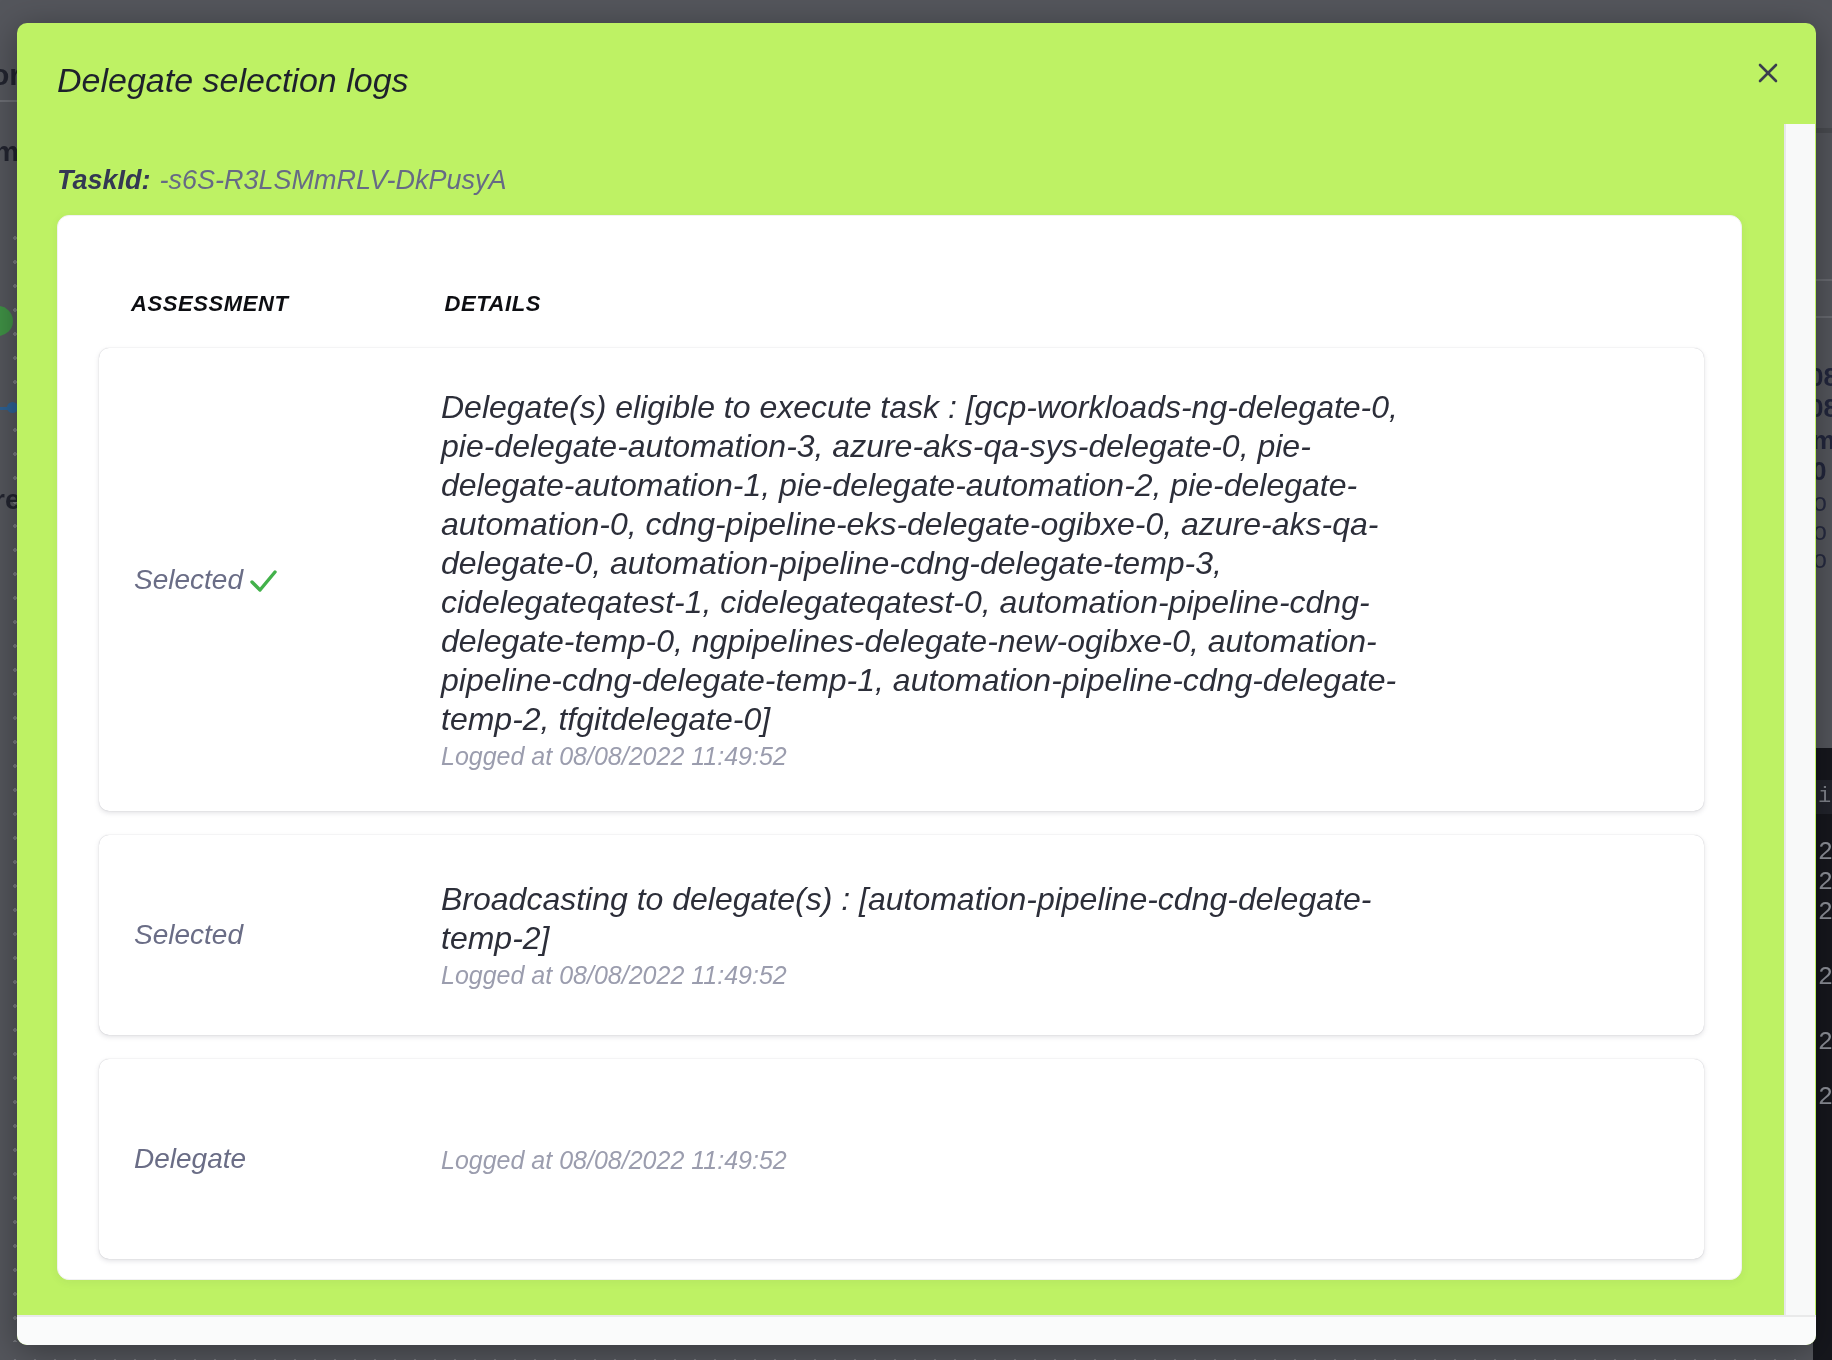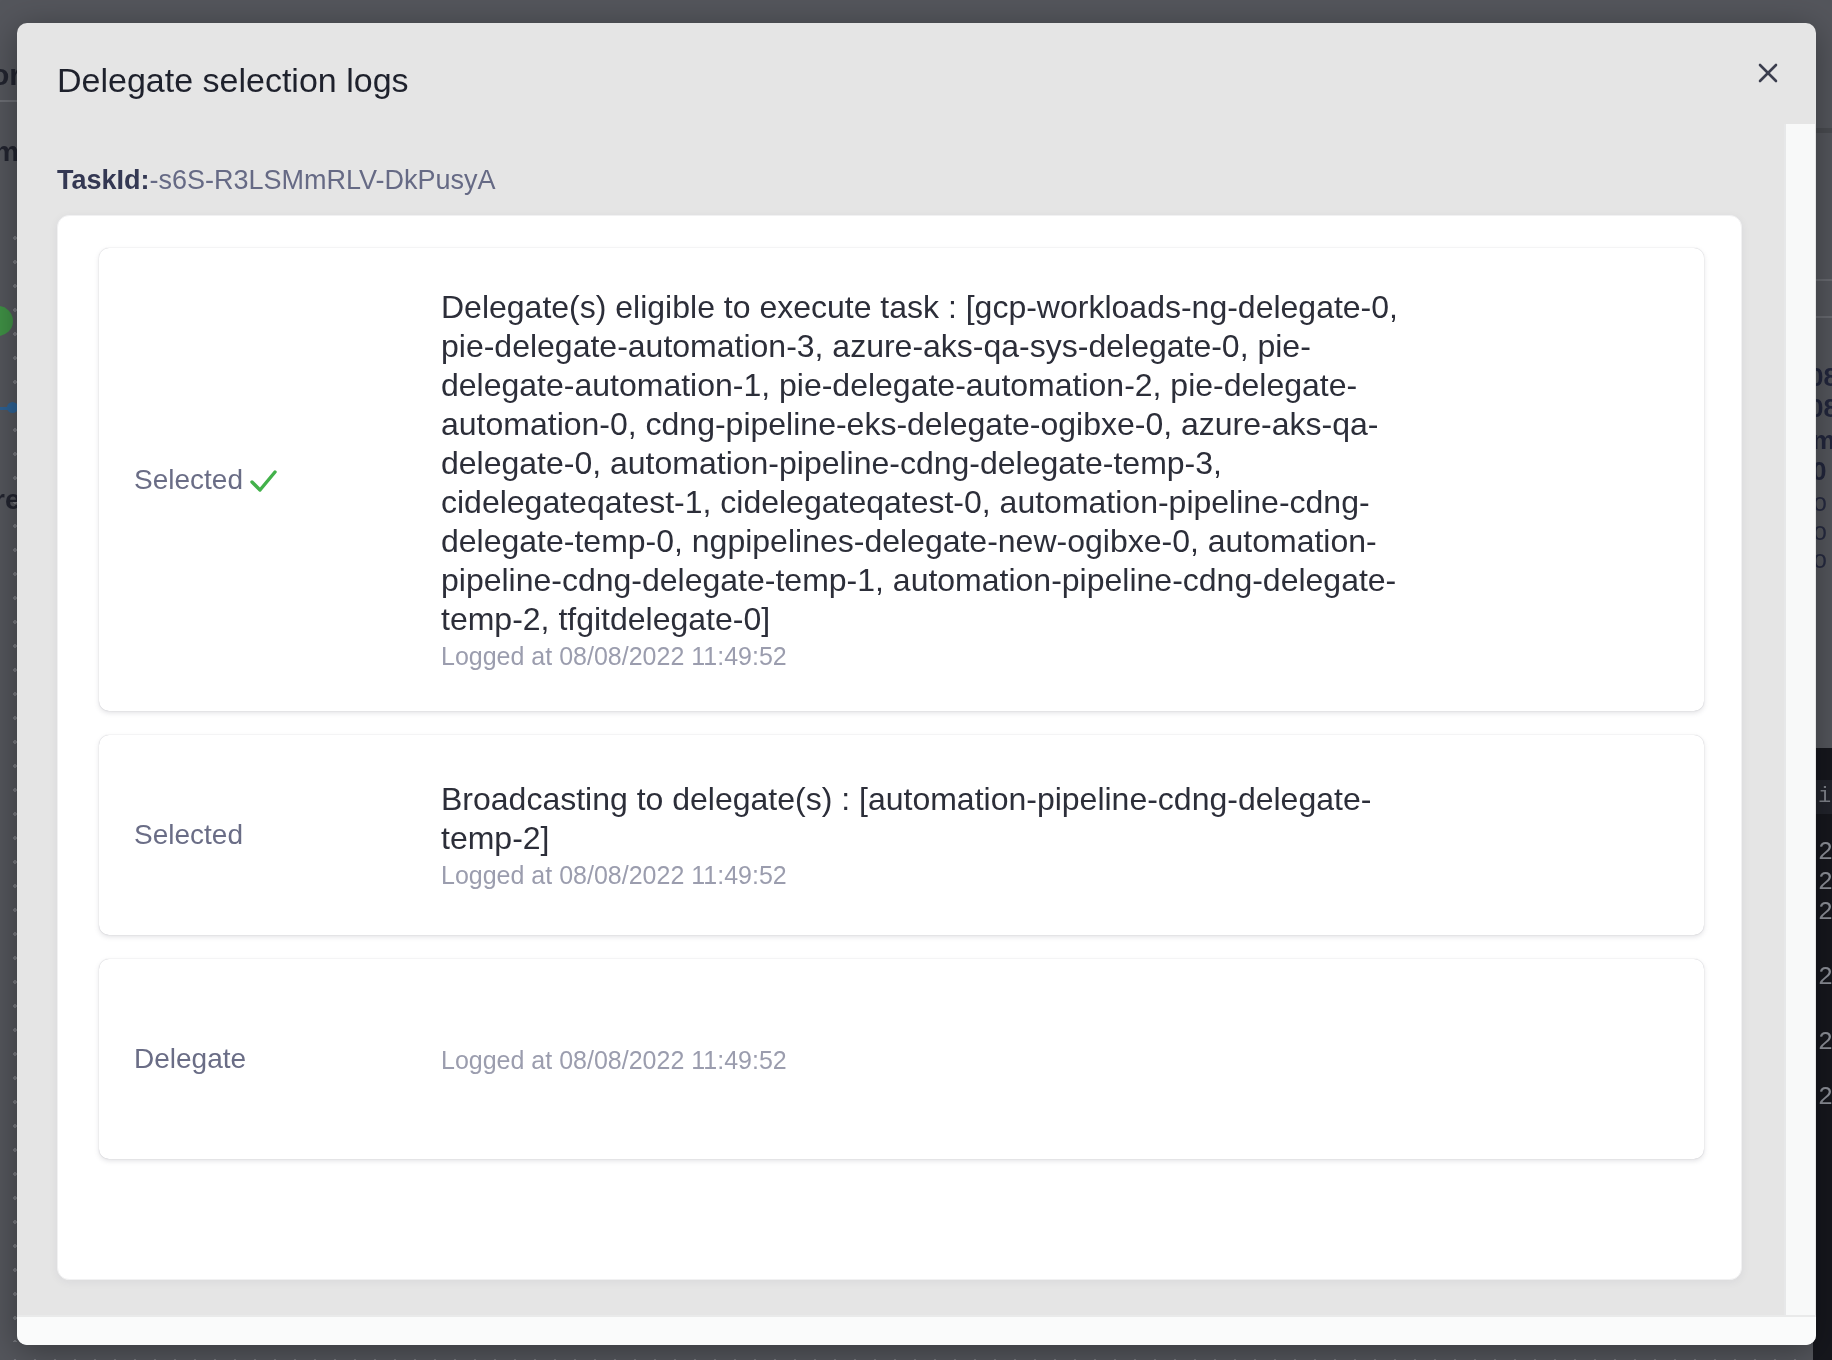--- a/index.html
+++ b/index.html
@@ -44,22 +44,23 @@
   .log-panel{position:absolute; left:1813px; top:748px; width:19px; height:612px; background:#16171d;}
   .log-band{position:absolute; left:0; top:32px; width:19px; height:34px; background:#22242c;}
   .log-frag{position:absolute; left:5px; color:#8e9199; font-size:25px; font-family:"Liberation Mono","DejaVu Sans Mono",monospace;}
   .lf-i{top:36px; color:#7f828a; font-size:22px;}
   .lf-2a{top:90px;} .lf-2b{top:120px;} .lf-2c{top:150px;}
   .lf-2d{top:215px;} .lf-2e{top:280px;} .lf-2f{top:335px;}
 
   
   .modal{
     position:absolute; left:17px; top:23px; width:1799px; height:1322px;
-    background:#e5e5e5; border-radius:10px; z-index:10;
+    background:#bef264; border-radius:10px; z-index:10;
     box-shadow:0 6px 34px rgba(0,0,0,0.35);
+    font-style:italic;
   }
   .modal-title{
     position:absolute; left:40px; top:37px;
     font-size:34px; line-height:40px; font-weight:500; color:#1e212c;
   }
   .close-btn{
     position:absolute; right:26px; top:28px; width:44px; height:44px;
     display:flex; align-items:center; justify-content:center;
     background:none; border:none; cursor:pointer; padding:0;
   }
@@ -67,21 +68,21 @@
     position:absolute; right:1px; top:101px; bottom:1px; width:29px;
     background:#f8f9f9; border-left:2px solid #e7e8e9;
     border-bottom-right-radius:9px;
   }
   .meta-row{
     position:absolute; left:40px; right:70px; top:141px;
     display:flex; justify-content:space-between; align-items:baseline;
   }
   .task-name{font-size:28px; line-height:32px; color:#6c6f85;}
   .task-id{font-size:27px; line-height:32px; white-space:nowrap;}
-  .task-id .tid-label{font-weight:700; color:#343853; }
+  .task-id .tid-label{font-weight:700; color:#343853; margin-right:9px;}
   .task-id .tid-value{font-weight:400; color:#666a85;}
 
   .container-card{
     position:absolute; left:40px; top:192px; width:1685px; height:1065px;
     box-sizing:border-box; background:#ffffff; border:1px solid #f1f1f2;
     border-radius:12px; box-shadow:0 2px 10px rgba(40,41,61,0.06);
     overflow:hidden;
   }
   .col-headers{padding:76px 0 0 73px;}
   .col-header{
@@ -164,20 +165,24 @@
 
     <div class="scroll-gutter"></div>
 
     <div class="meta-row">
       <span class="task-id">
         <span class="tid-label">TaskId:</span><span class="tid-value">-s6S-R3LSMmRLV-DkPusyA</span>
       </span>
     </div>
 
     <div class="container-card">
+      <div class="col-headers">
+        <span class="col-header assessment">ASSESSMENT</span>
+        <span class="col-header">DETAILS</span>
+      </div>
 
       <div class="rows">
 
         <div class="log-row tall">
           <div class="cell-assessment">
             <span>Selected</span>
             <svg width="32" height="30" viewBox="0 0 32 30">
               <polyline points="5,17 13,25 28,7" fill="none" stroke="#42b14a" stroke-width="3.4" stroke-linecap="round" stroke-linejoin="round"></polyline>
             </svg>
           </div>

